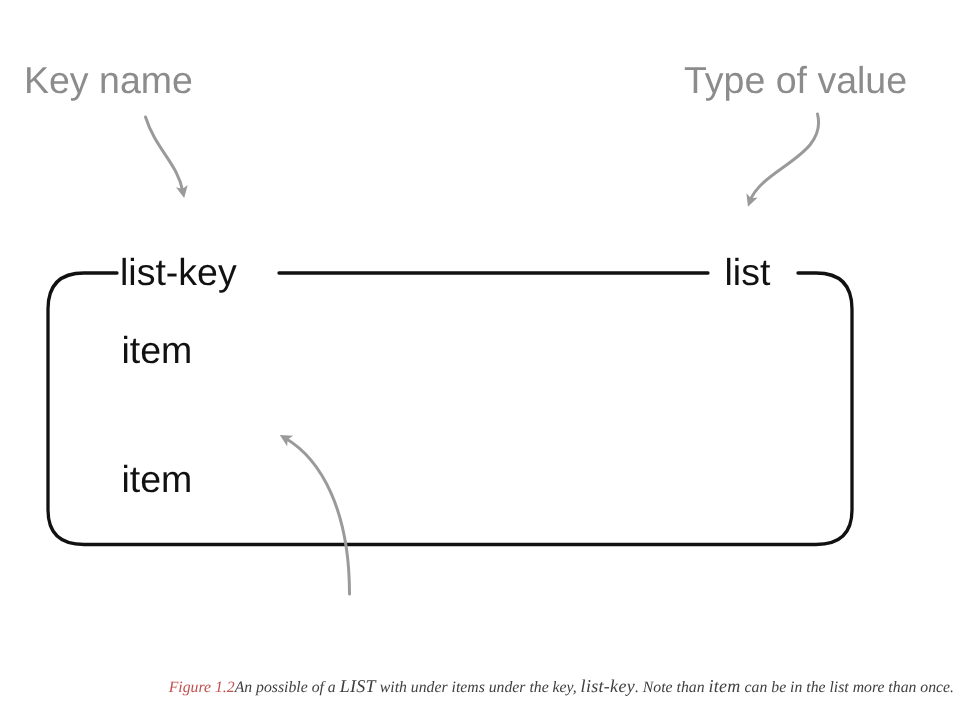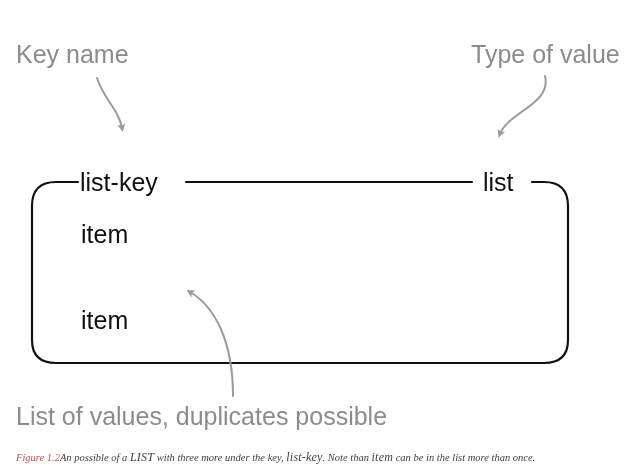--- a/index.html
+++ b/index.html
@@ -7,20 +7,21 @@
     padding: 0;
     background: #ffffff;
   }
   #page {
     position: relative;
     width: 640px;
     height: 471px;
     background: #ffffff;
     overflow: hidden;
     font-family: "Liberation Sans", sans-serif;
+    text-align: right;
   }
   svg.layer {
     position: absolute;
     left: 0;
     top: 0;
     width: 640px;
     height: 471px;
     overflow: visible;
   }
   .txt {
@@ -89,28 +90,27 @@
 
     <path d="M 97,78 C 104,100 118,108 122,128" fill="none" stroke="#9a9a9a" stroke-width="2" stroke-linecap="round" marker-end="url(#arrowGray)"></path>
 
     <path d="M 545,76 C 552,104 508,112 500,134" fill="none" stroke="#9a9a9a" stroke-width="2" stroke-linecap="round" marker-end="url(#arrowGray)"></path>
 
     <path d="M 233,396 C 233,340 214,306 190,292" fill="none" stroke="#9a9a9a" stroke-width="2" stroke-linecap="round" marker-end="url(#arrowGray)"></path>
   </svg>
 
   <div class="txt annot" style="left:16px; top:42px;">Key name</div>
 
-  <div class="txt annot" style="left:456px; top:42px;margin-left:15px;">Type of value</div>
+  <div class="txt annot" style="left:456px; top:42px;">Type of value</div>
 
-  <div class="txt annot-bottom" style="left:16px; top:404px;">List of values, duplicates possible</div>
 
   <div class="txt code" style="left:80px; top:170px;">list-key</div>
 
   <div class="txt code" style="left:483px; top:170px;">list</div>
 
   <div class="txt code" style="left:81px; top:222px;">item</div>
 
 
   <div class="txt code" style="left:81px; top:308px;">item</div>
 
-  <div class="caption"><span class="fig-label">Figure 1.2</span><span>An possible of a </span><span class="mono-ish">LIST</span><span> with three more under the key, </span><span class="mono-ish">list-key</span><span>. Note than </span><span class="mono-ish">item</span><span> can be in the list more than once.</span></div>
+  <div class="caption"><span class="fig-label">Figure 1.2</span><span>An possible of a </span><span class="mono-ish">LIST</span><span> with under items under the key, </span><span class="mono-ish">list-key</span><span>. Note than </span><span class="mono-ish">item</span><span> can be in the list more than once.</span></div>
 
 </div>
 
 </body></html>

